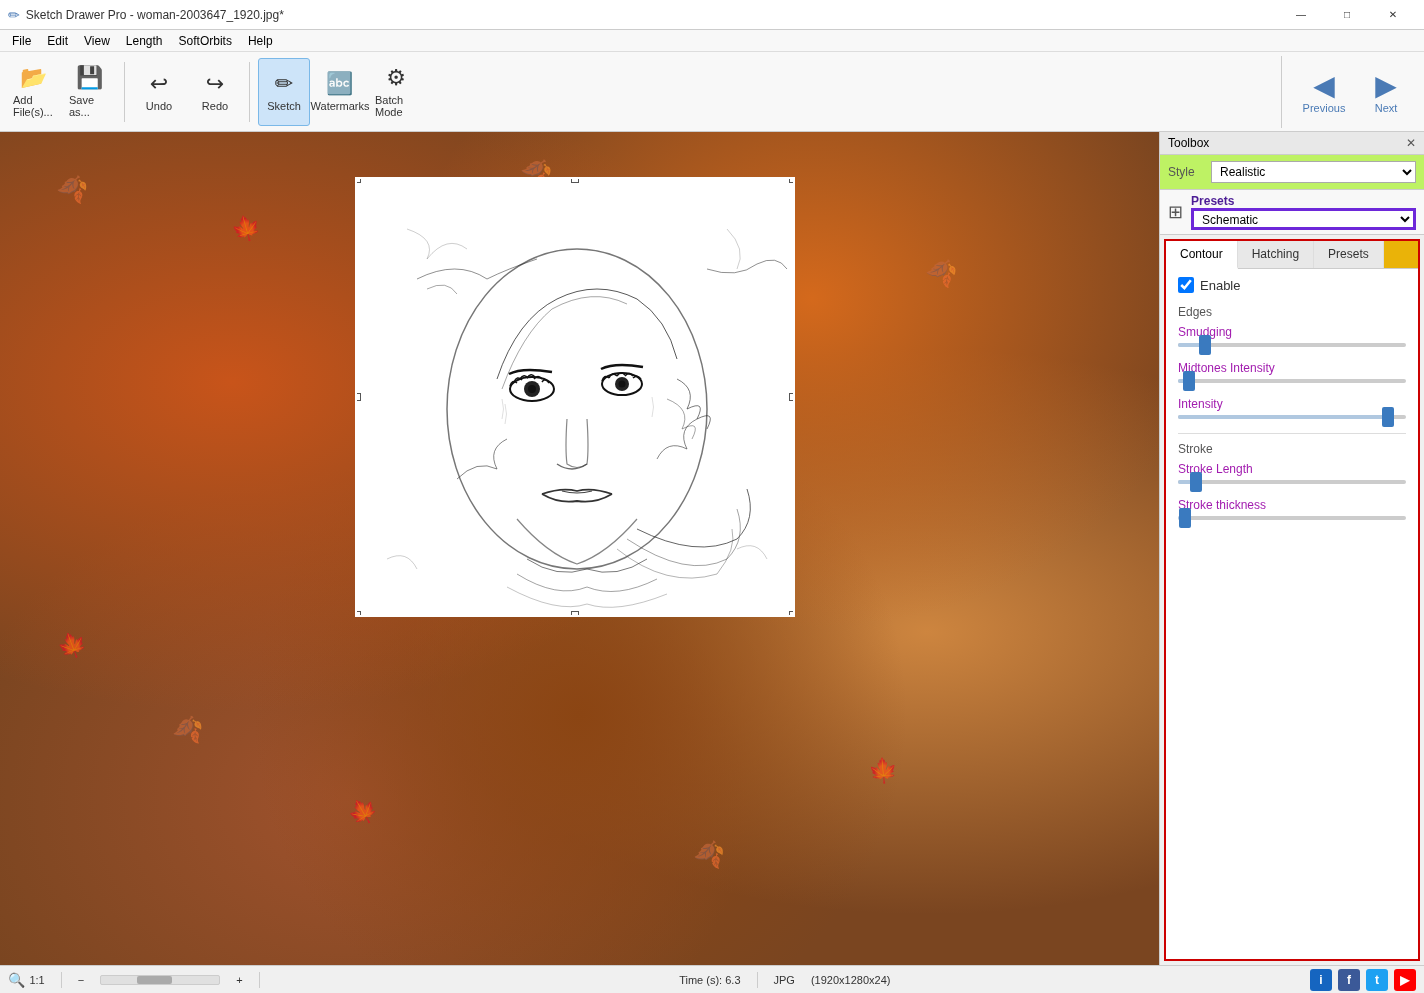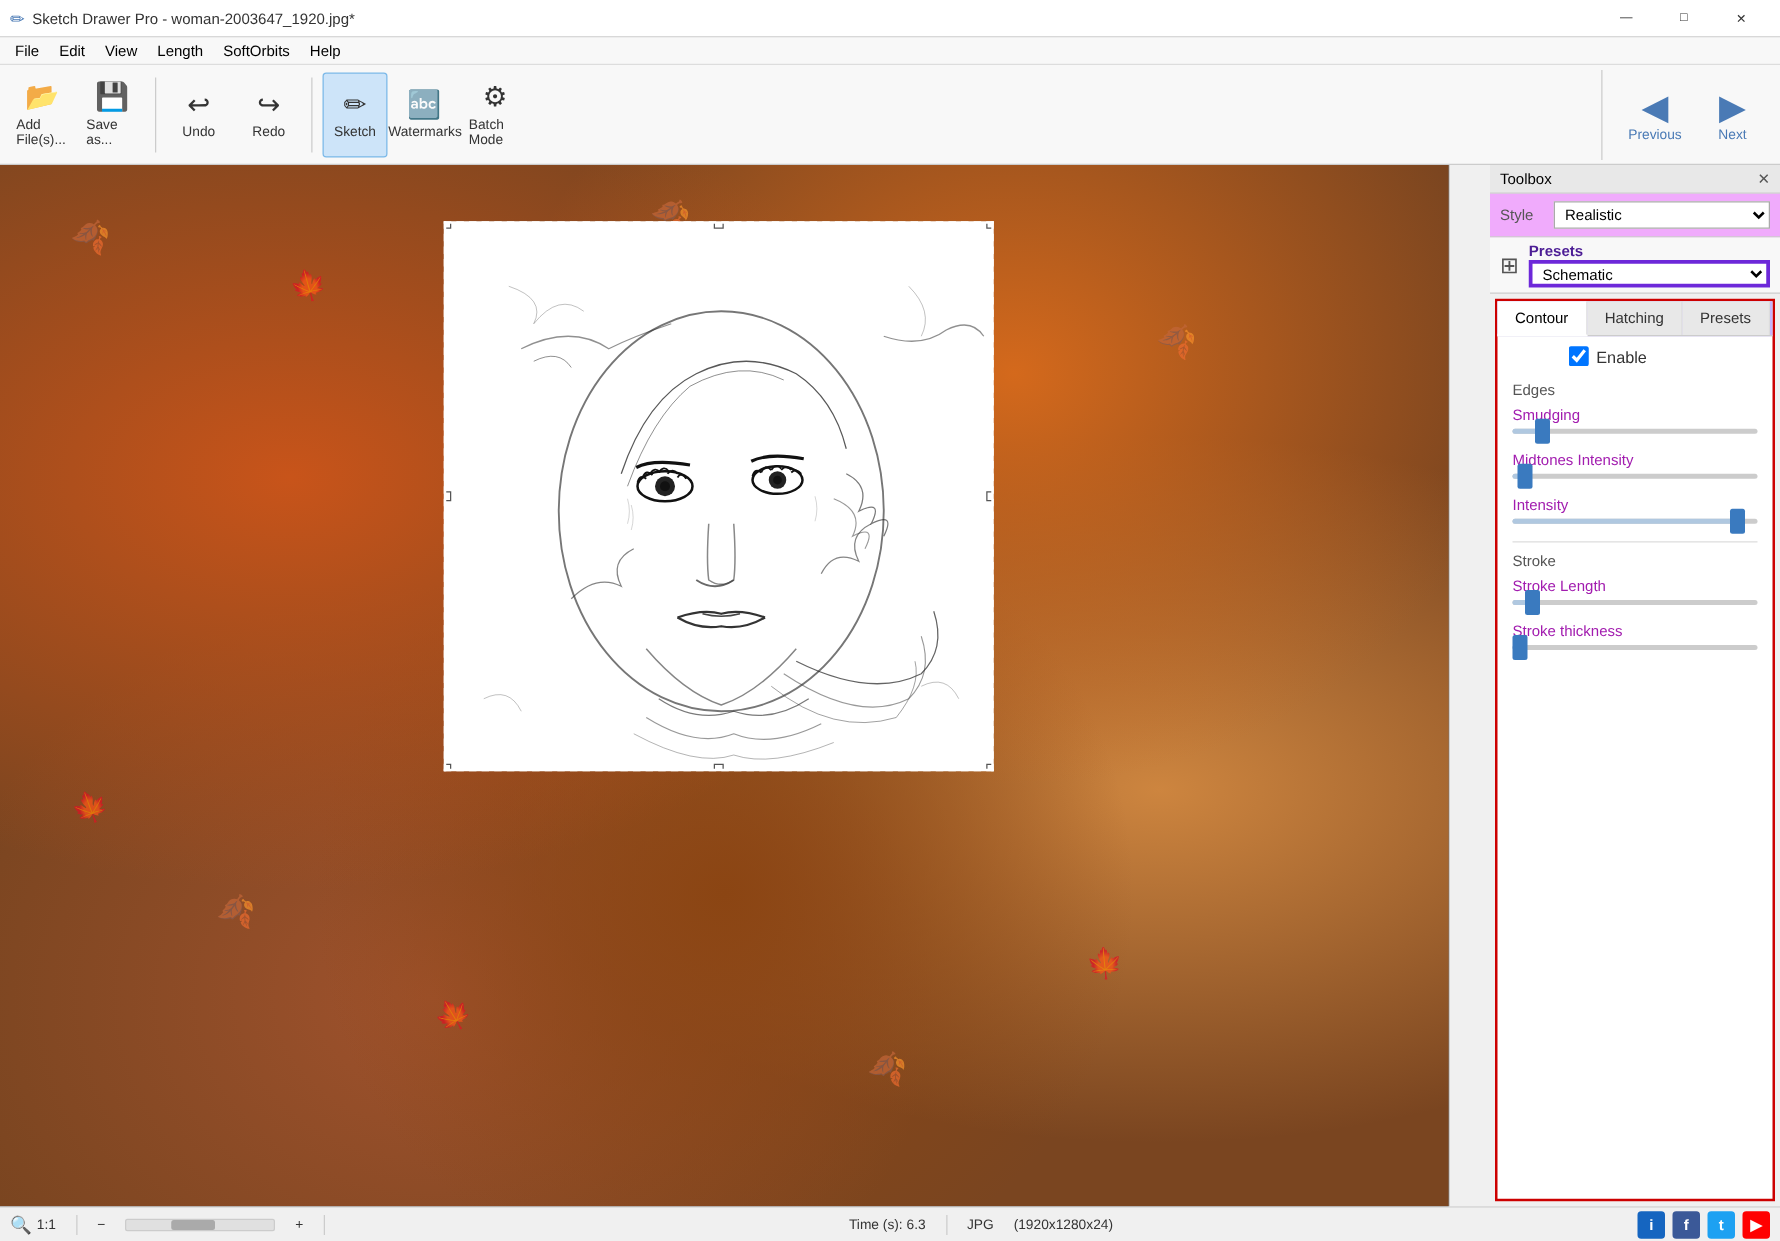--- a/index.html
+++ b/index.html
@@ -144,38 +144,37 @@
     .handle-bc { bottom: -4px; left: calc(50% - 4px); cursor: s-resize; }
     .handle-br { bottom: -4px; right: -4px; cursor: se-resize; }
 
     
     #toolbox {
       width: 265px;
       background: #f0f0f0;
       border-left: 1px solid #ccc;
       display: flex;
       flex-direction: column;
-      padding-left: 32px;
     }
     #toolbox-header {
       display: flex;
       align-items: center;
       justify-content: space-between;
       padding: 4px 8px;
       background: #e8e8e8;
       border-bottom: 1px solid #ccc;
       font-size: 12px;
     }
     #style-row {
       display: flex;
       align-items: center;
       padding: 6px 8px;
       gap: 8px;
       border-bottom: 1px solid #ccc;
-      background: #f0abfc;
+      background: #bef264;
     }
     #style-label { color: #555; width: 35px; }
     #style-select {
       flex: 1;
       height: 22px;
       border: 1px solid #aaa;
       background: #fff;
       font-size: 12px;
       padding: 1px 4px;
       cursor: pointer;
@@ -206,21 +205,21 @@
       border: 2px solid #cc0000;
       margin: 4px;
       flex: 1;
       display: flex;
       flex-direction: column;
       background: #fff;
     }
     #tabs-header {
       display: flex;
       border-bottom: 1px solid #ccc;
-      background: #c4b5fd;
+      background: #eab308;
     }
     .tab-btn {
       padding: 6px 14px;
       cursor: pointer;
       font-size: 12px;
       border-right: 1px solid #ddd;
       color: #333;
       background: #e8e8e8;
     }
     .tab-btn.active {
@@ -235,21 +234,20 @@
       padding: 8px 12px;
       overflow-y: auto;
     }
 
     
     #enable-row {
       display: flex;
       align-items: center;
       margin-bottom: 12px;
       gap: 6px;
-      margin-left: 45px;
     }
     #enable-checkbox {
       width: 16px;
       height: 16px;
       cursor: pointer;
     }
     #enable-label { font-size: 13px; color: #333; }
 
     
     .section-header {

